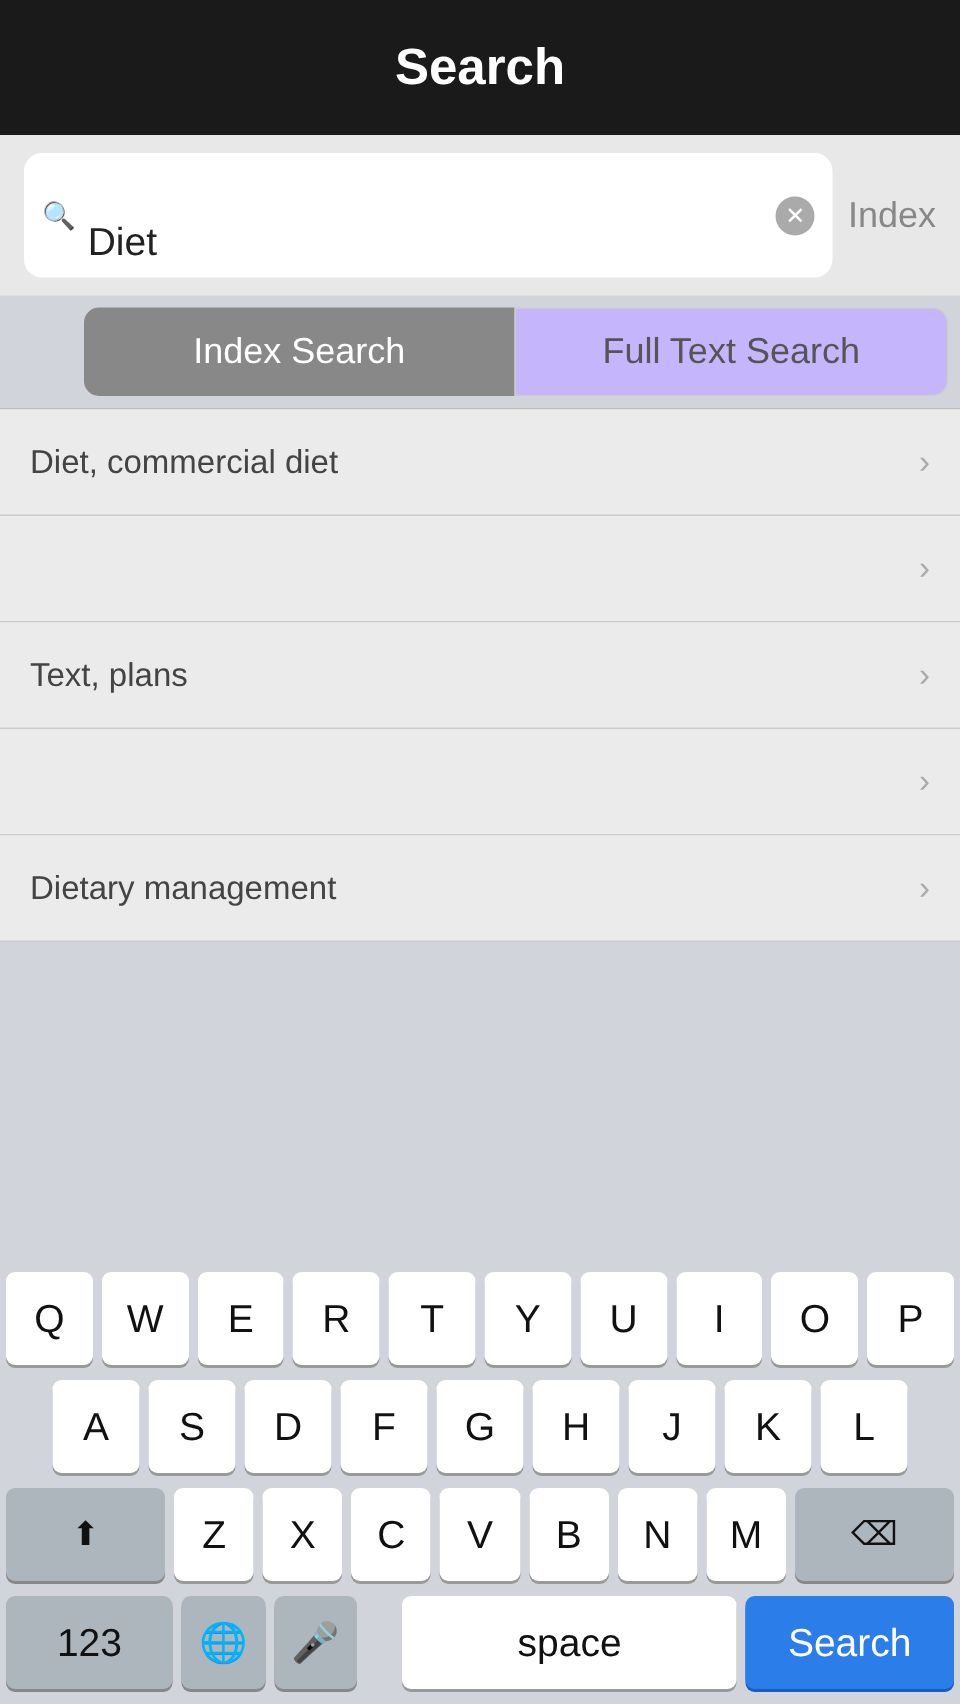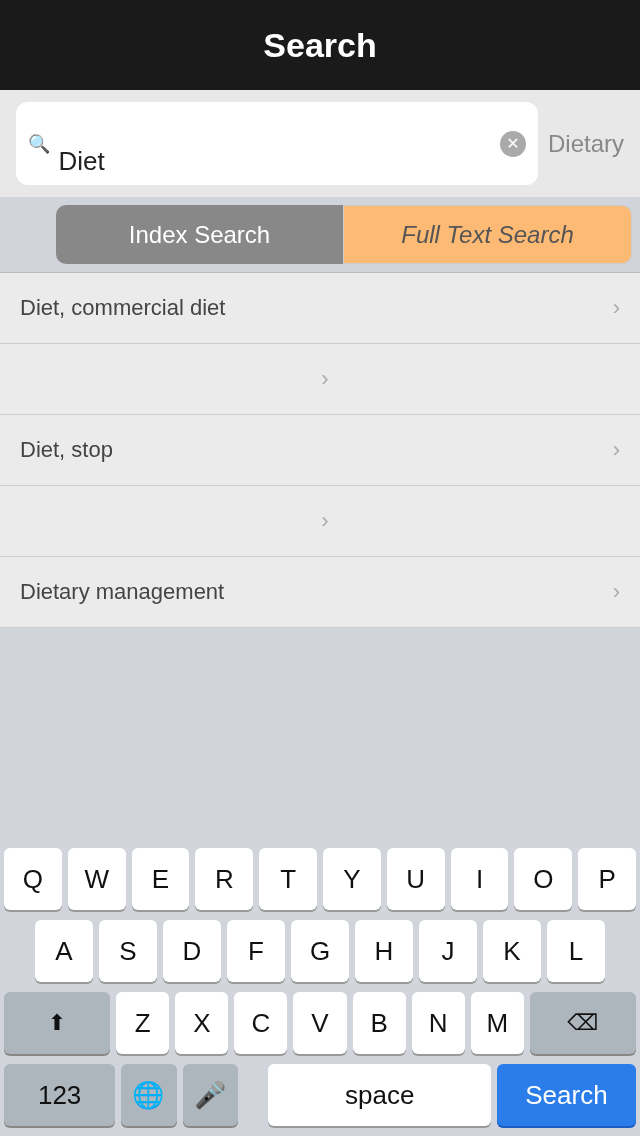--- a/index.html
+++ b/index.html
@@ -96,43 +96,42 @@
       border-radius: 10px 0 0 10px;
       margin: 8px 0 8px 8px;
       cursor: pointer;
     }
     #seg-index span {
       color: white;
       font-size: 24px;
     }
     #seg-fulltext {
       flex: 1;
-      background: #fdba74;
+      background: #c4b5fd;
       display: flex;
       align-items: center;
       justify-content: center;
       border-radius: 0 10px 10px 0;
       margin: 8px 8px 8px 0;
       border: 1px solid #ccc;
       cursor: pointer;
-      font-style: italic;
     }
     #seg-fulltext span {
       color: #555;
       font-size: 24px;
     }
 
     
     #results-list {
       background: #e8e8e8;
     }
     .result-item {
       display: flex;
       align-items: center;
-      justify-content: center;
+      justify-content: flex-end;
       padding: 22px 20px;
       border-bottom: 1px solid #ccc;
       background: #ebebeb;
       cursor: pointer;
     }
     .result-item:first-child { border-top: none; }
     .result-text {
       font-size: 22px;
       color: #444;
       flex: 1;
@@ -214,42 +213,42 @@
   </div>
   <span id="header-title">Search</span>
 </div>
 
 <div id="search-bar">
   <div id="search-input-wrap">
     <span id="search-icon-small">🔍</span>
     <input id="search-input" type="text" value="Diet" style="">
     <div id="clear-icon">✕</div>
   </div>
-  <div id="cancel-btn">Dietary</div>
+  <div id="cancel-btn">Index</div>
 </div>
 
 <div id="segment-control">
   <div id="seg-index">
     <span>Index Search</span>
   </div>
   <div id="seg-fulltext">
     <span>Full Text Search</span>
   </div>
 </div>
 
 <div id="results-list">
 <div class="result-item">
       <span class="result-text">Diet, commercial diet</span>
       <span class="result-chevron">›</span>
     </div>
     <div class="result-item">
       <span class="result-chevron">›</span>
     </div>
     <div class="result-item">
-      <span class="result-text">Diet, stop</span>
+      <span class="result-text">Text, plans</span>
       <span class="result-chevron">›</span>
     </div>
     <div class="result-item">
       <span class="result-chevron">›</span>
     </div>
     <div class="result-item">
       <span class="result-text">Dietary management</span>
       <span class="result-chevron">›</span>
     </div>
   </div>

